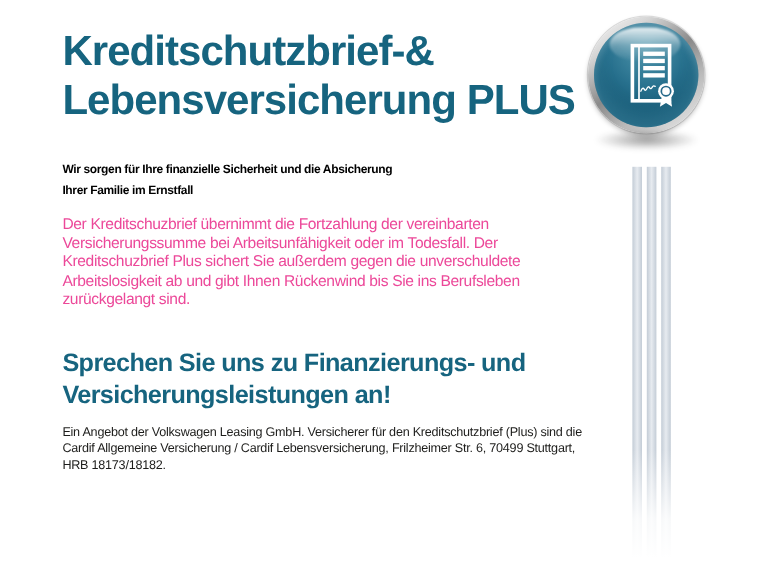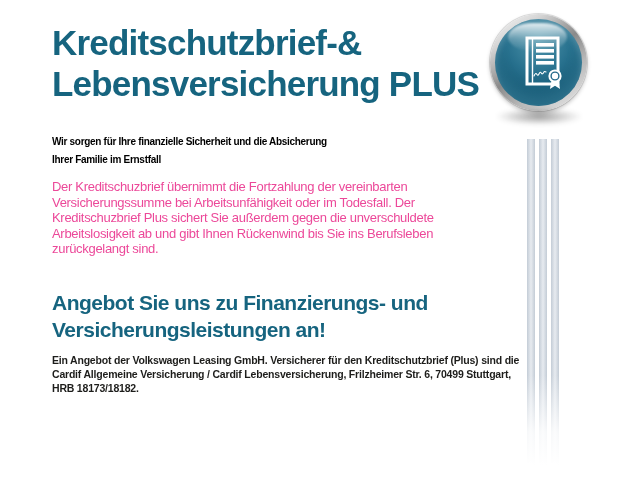--- a/index.html
+++ b/index.html
@@ -108,21 +108,21 @@
     font-weight: 700;
     letter-spacing: -0.5px;
   }
   .legal-text {
     position: absolute;
     left: 52px;
     top: 353px;
     color: #1d1d1b;
     font-size: 10.5px;
     line-height: 14px;
-    font-weight: 700;
+    font-weight: 400;
     letter-spacing: -0.2px;
   }
 
   
   .stripes {
     position: absolute;
     left: 527px;
     top: 139px;
     width: 32px;
     height: 331px;
@@ -176,21 +176,21 @@
 
   <div class="intro-headline pre">Wir sorgen für Ihre finanzielle Sicherheit und die Absicherung
 Ihrer Familie im Ernstfall</div>
 
   <div class="intro-body pre">Der Kreditschuzbrief übernimmt die Fortzahlung der vereinbarten
 Versicherungssumme bei Arbeitsunfähigkeit oder im Todesfall. Der
 Kreditschuzbrief Plus sichert Sie außerdem gegen die unverschuldete
 Arbeitslosigkeit ab und gibt Ihnen Rückenwind bis Sie ins Berufsleben
 zurückgelangt sind.</div>
 
-  <div class="cta-headline pre">Angebot Sie uns zu Finanzierungs- und
+  <div class="cta-headline pre">Sprechen Sie uns zu Finanzierungs- und
 Versicherungsleistungen an!</div>
 
   <div class="legal-text pre">Ein Angebot der Volkswagen Leasing GmbH. Versicherer für den Kreditschutzbrief (Plus) sind die
 Cardif Allgemeine Versicherung / Cardif Lebensversicherung, Frilzheimer Str. 6, 70499 Stuttgart,
 HRB 18173/18182.</div>
 
   <div class="stripes">
     <div class="stripe"></div>
     <div class="stripe"></div>
     <div class="stripe"></div>

